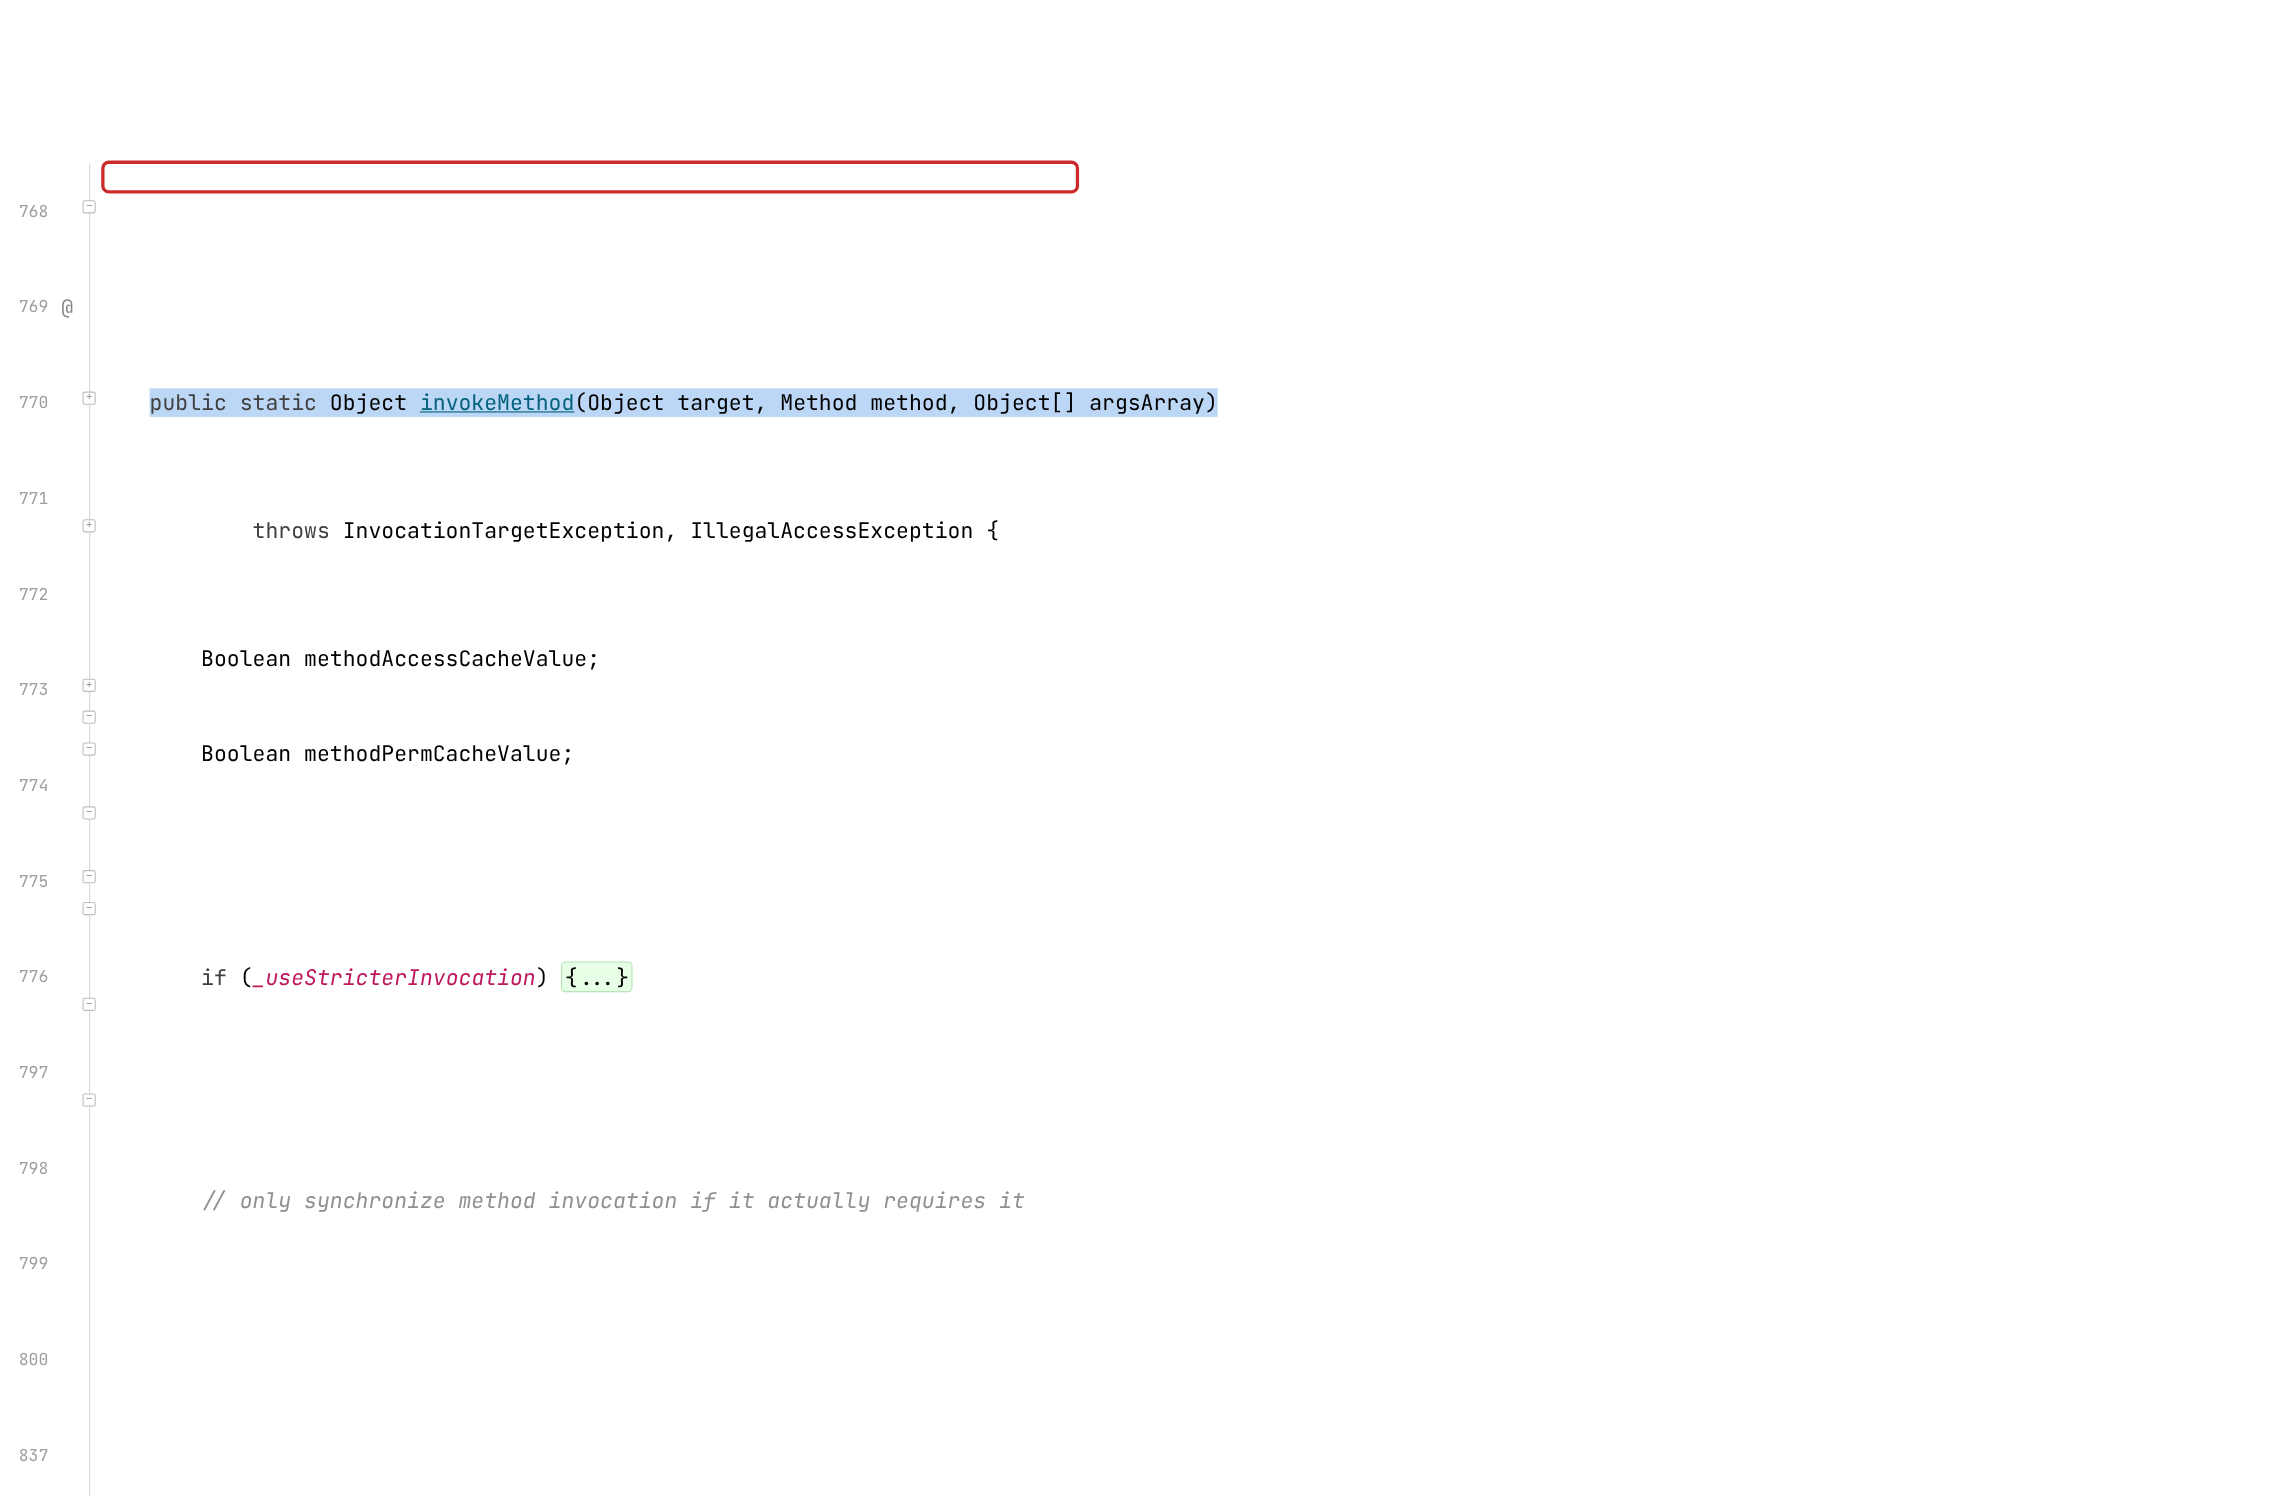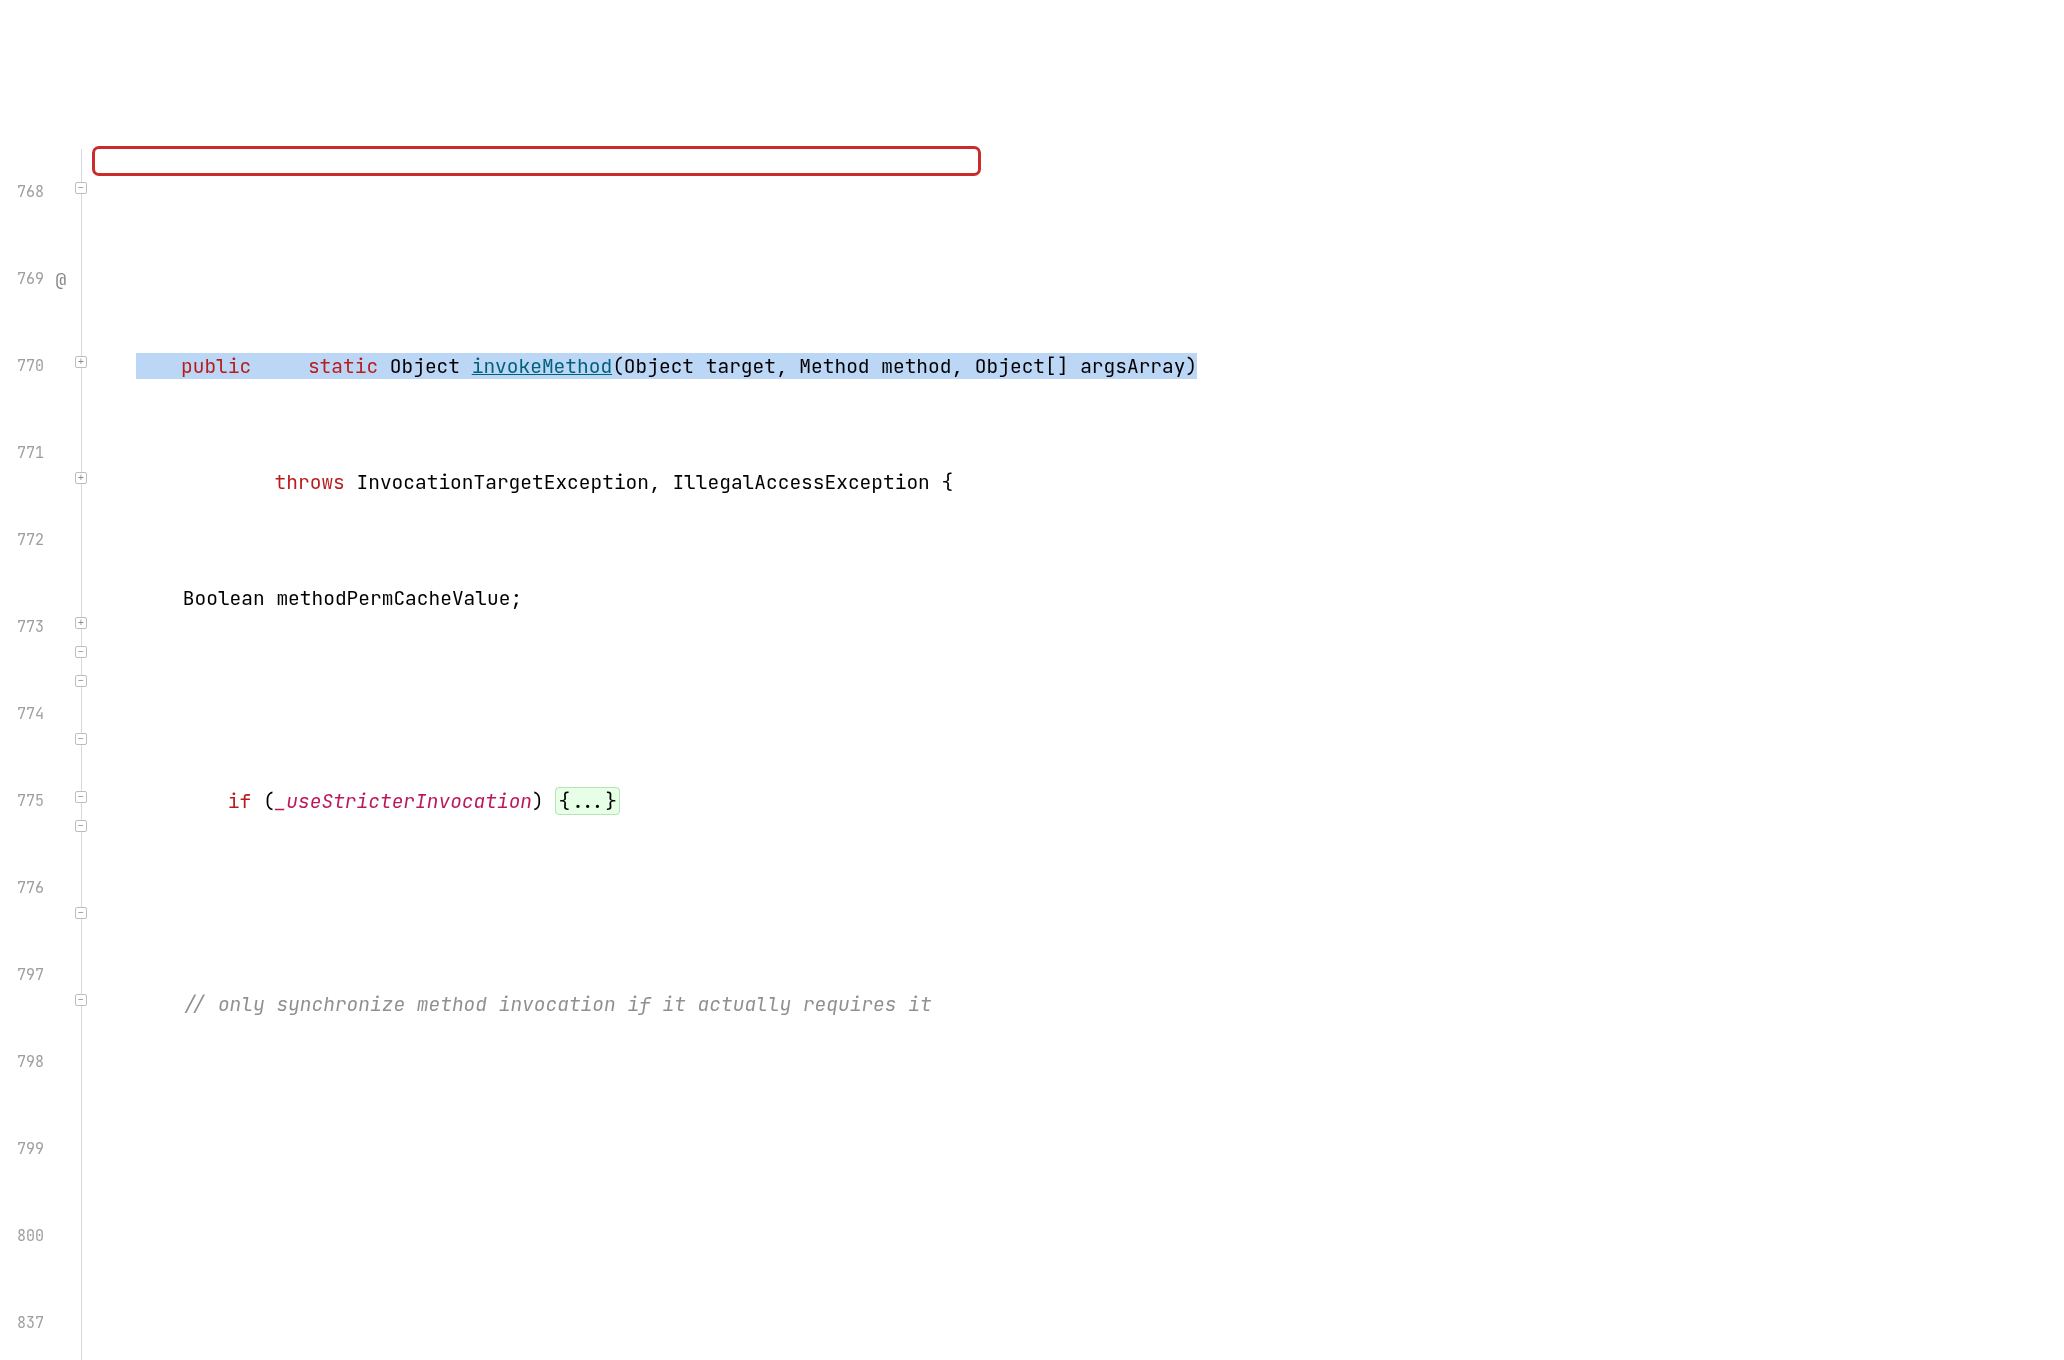--- a/index.html
+++ b/index.html
@@ -76,21 +76,21 @@
     line-height: 8px;
     font-family: sans-serif;
   }
   .code-col {
     padding-left: 44px;
     padding-top: 4px;
     flex: 1;
     position: relative;
   }
   .code-line { height: 29px; line-height: 29px; }
-  .kw { color: #b91c1c; margin-left: 45px; }
+  .kw { color: #404040; }
   .id-decl { color: #00627a; text-decoration: underline; }
   .id-static-italic { color: #be185d; font-style: italic; }
   .comment { color: #909090; font-style: italic; margin-top: 12px; }
   .fold-box {
     background: #e6ffe6;
     border: 1px solid #b7e3b7;
     border-radius: 4px;
     padding: 0 2px;
   }
   .highlight-box {
@@ -169,20 +169,21 @@
   
   <div class="code-col">
     <div class="highlight-box" style="top:30px;left:0px;width:889px;height:30px;"></div>
 
     <div class="code-line"></div>
 
     <div class="code-line"><span class="sel-bg"><span class="kw">public</span> <span class="kw">static</span><span> Object </span><span class="id-decl">invokeMethod</span><span>(Object target, Method method, Object[] argsArray)</span></span></div>
 
     <div class="code-line">        <span class="kw">throws</span><span> InvocationTargetException, IllegalAccessException {</span></div>
 
+    <div class="code-line">    <span>Boolean methodAccessCacheValue;</span></div>
     <div class="code-line">    <span>Boolean methodPermCacheValue;</span></div>
     <div class="code-line"></div>
 
     <div class="code-line">    <span class="kw">if</span><span> (</span><span class="id-static-italic">_useStricterInvocation</span><span>) </span><span class="fold-box">{...}</span></div>
 
     <div class="code-line"></div>
     <div class="code-line">    <span class="comment">// only synchronize method invocation if it actually requires it</span></div>
     <div class="code-line"></div>
 
     

